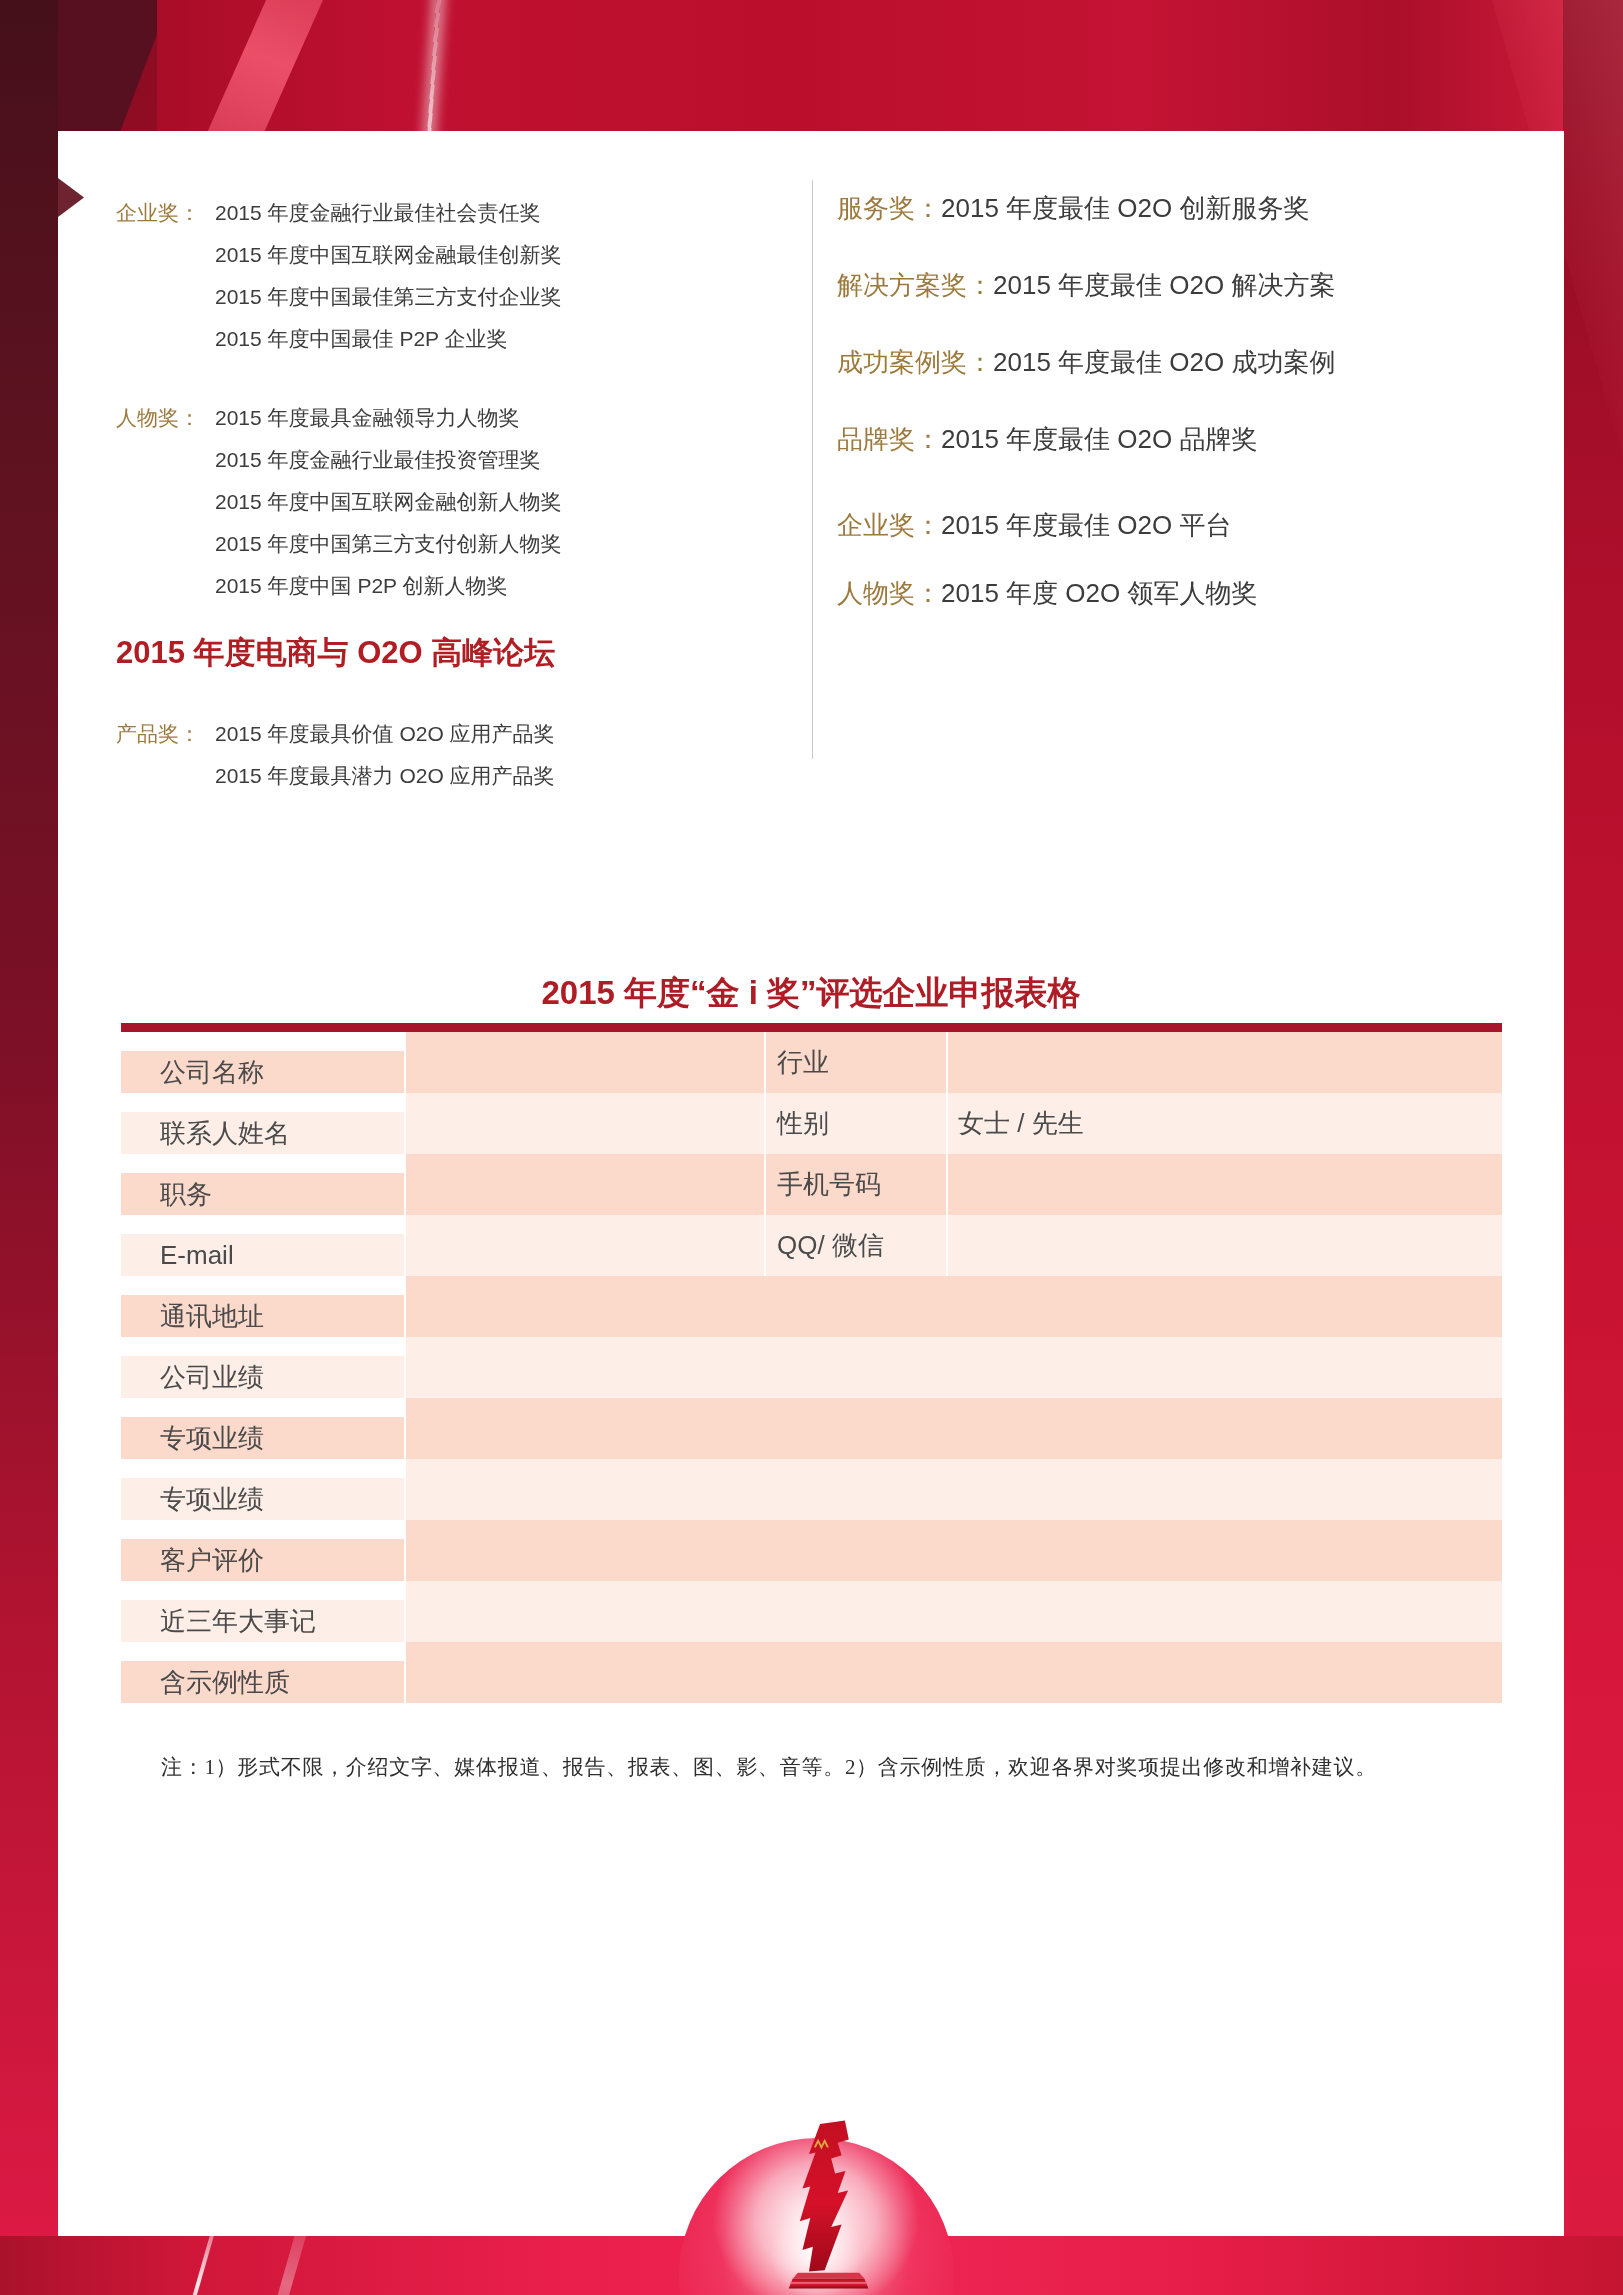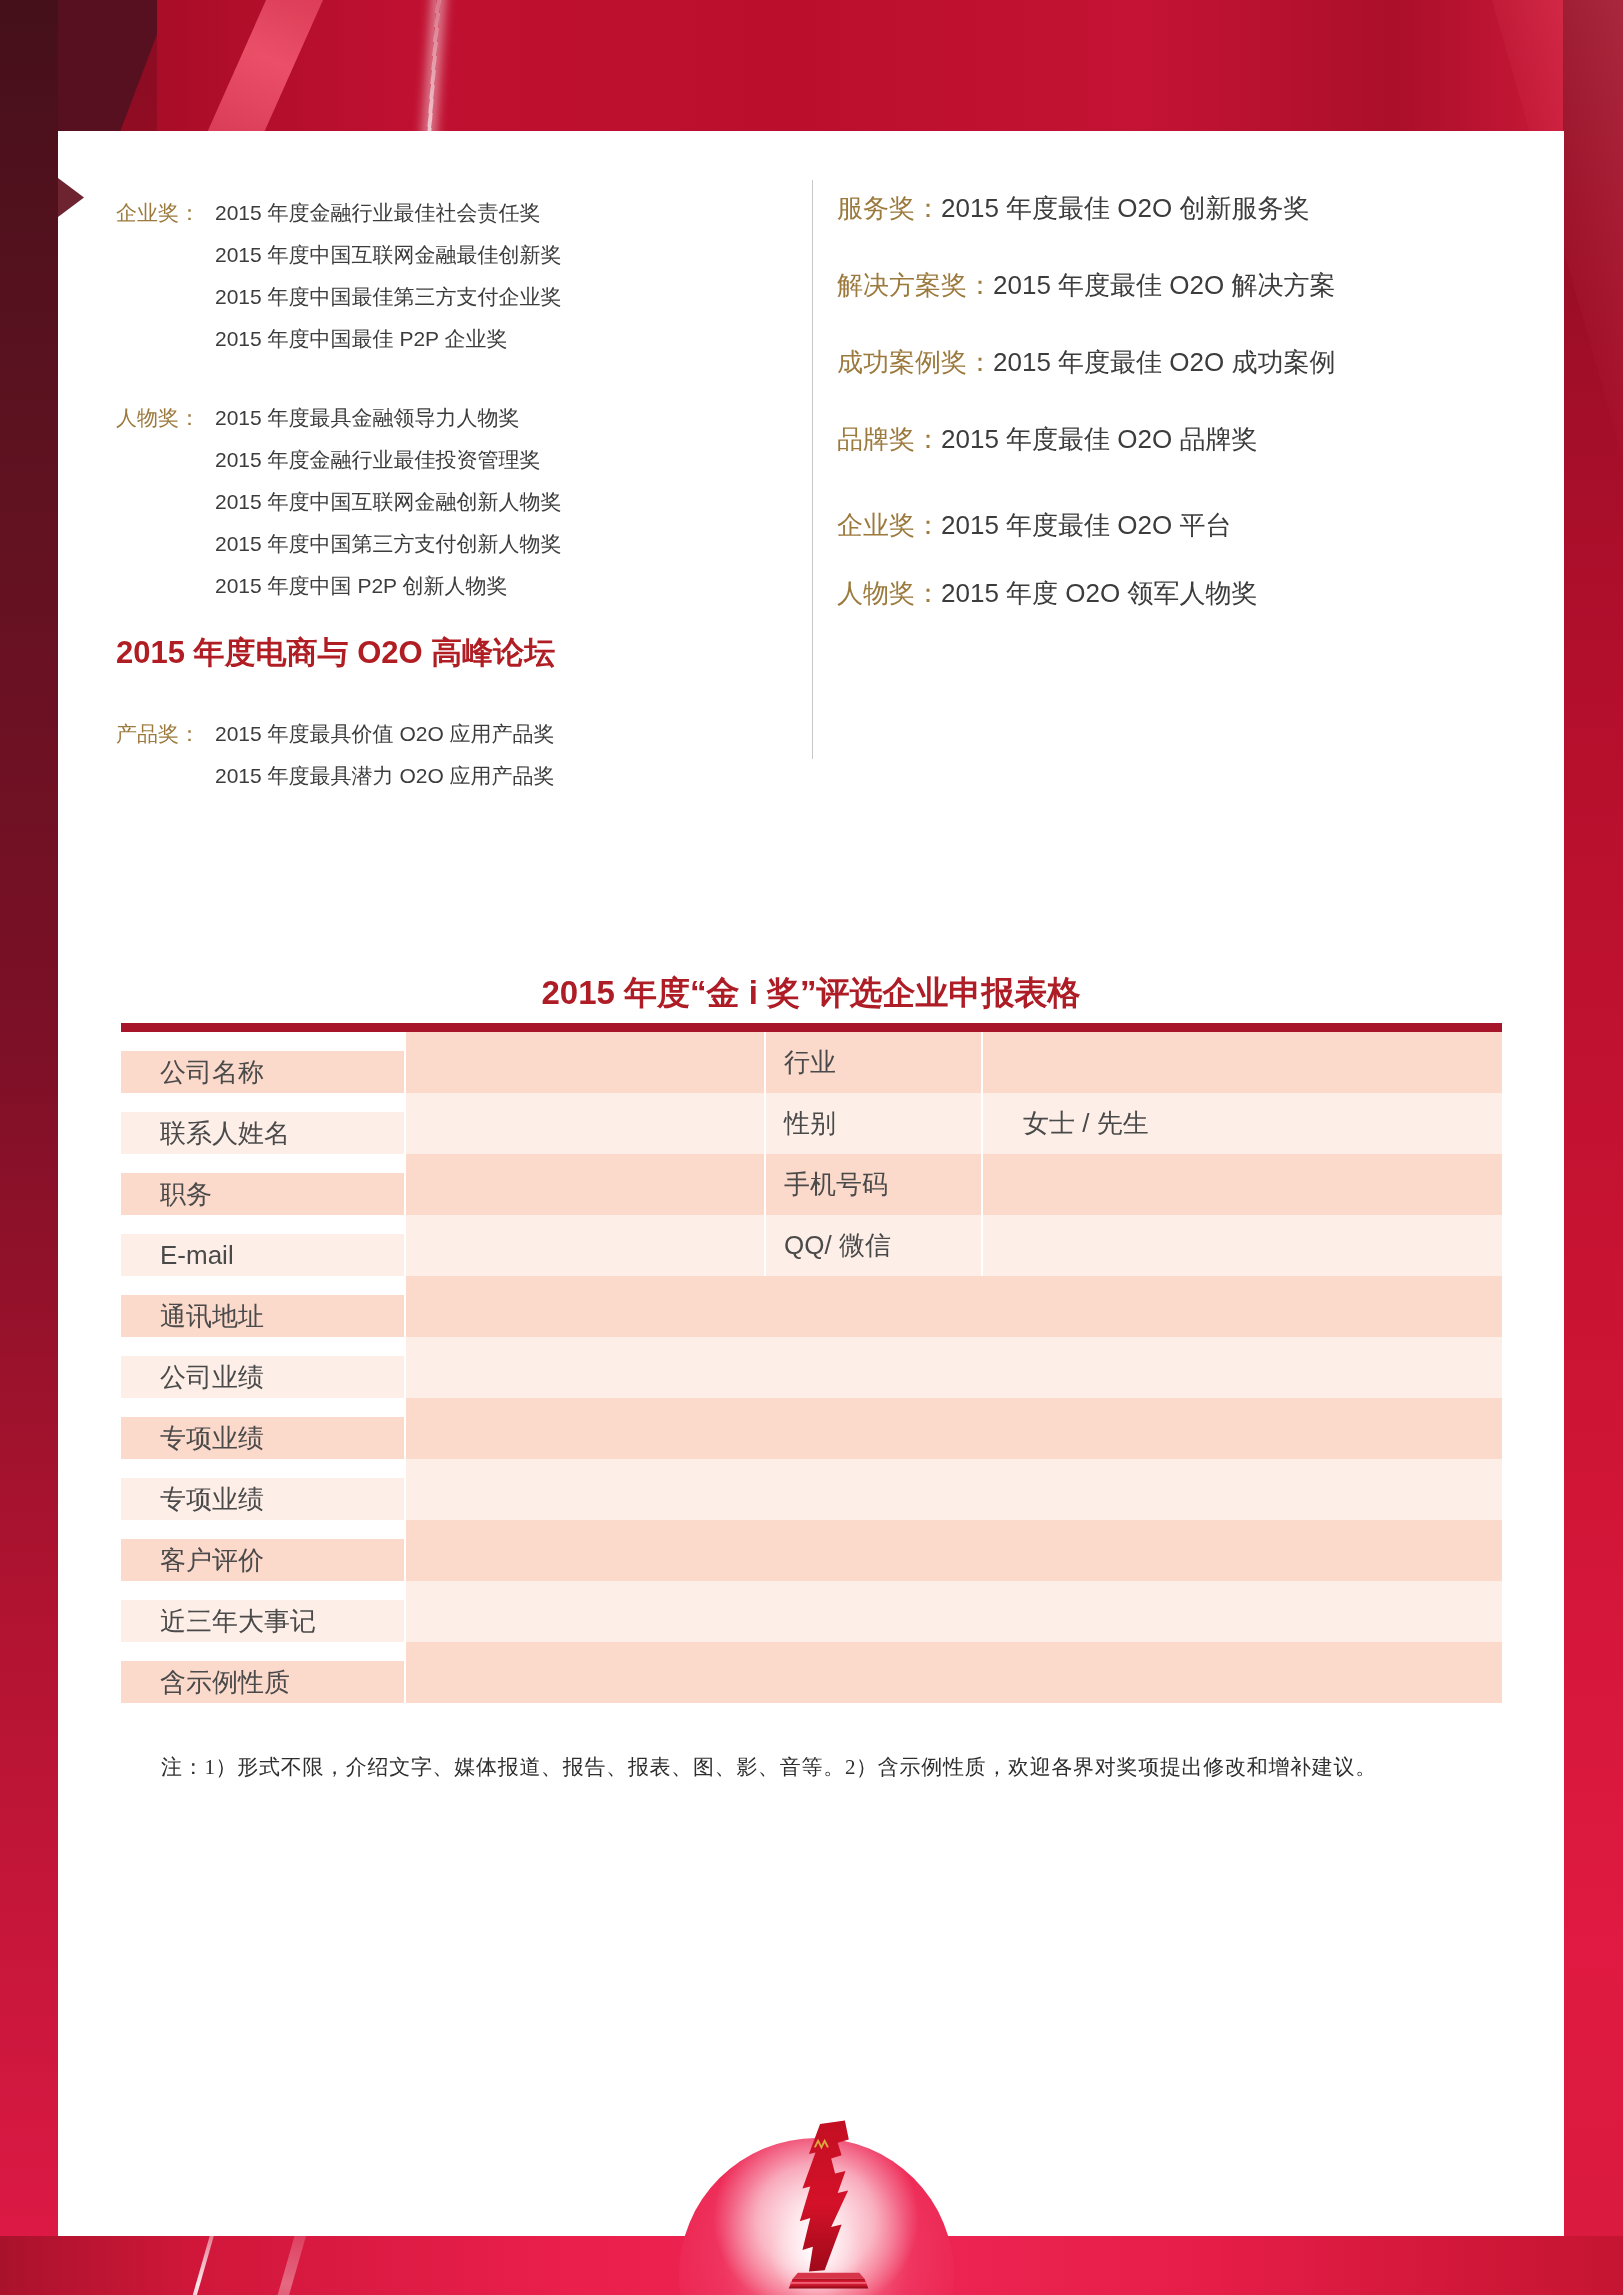--- a/index.html
+++ b/index.html
@@ -47,22 +47,22 @@
   .col-divider{position:absolute;left:754px;top:49px;width:1.3px;height:579px;background:#c9c9c9;}
 
   .form-title{position:absolute;left:0;top:840px;width:100%;text-align:center;
     font-size:33px;font-weight:bold;color:#ae1d26;}
   .form-table{position:absolute;left:63px;top:892px;width:1381px;background:#ffffff;}
   .form-topbar{height:9.2px;background:#a7152b;}
   .frow{display:flex;height:61px;column-gap:2px;background:#ffffff;}
   .cell{display:flex;align-items:center;font-size:26px;color:#4a4a4a;box-sizing:border-box;}
   .l1{width:283px;padding-left:39px;margin-top:19px;}
   .v1{width:358px;}
-  .l2{width:215px;padding-left:18px;}
-  .v2{flex:1;padding-left:40px;}
+  .l2{width:180px;padding-left:11px;}
+  .v2{flex:1;padding-left:10px;}
   .vw{flex:1;}
   .dark .cell{background:#fbd9cb;}
   .light .cell{background:#fdefe8;}
   .form-note{position:absolute;left:103px;top:1622px;font-family:"Liberation Serif",serif;
     font-size:21px;color:#2e2e2e;letter-spacing:0.7px;white-space:nowrap;}
 
   .dome{position:absolute;left:679px;top:2138px;width:275px;height:275px;border-radius:50%;z-index:3;
     background:radial-gradient(circle at 50% 42%,#ffffff 0%,#ffc9d4 8%,#f56b86 22%,#ef3560 45%,#ec2551 70%,#ea2050 100%);}
   .trophy-glow{position:absolute;left:669px;top:2081px;width:294px;height:275px;z-index:4;
     background:radial-gradient(closest-side,rgba(255,255,255,.95),rgba(255,255,255,.55) 40%,rgba(255,255,255,0) 70%);}

